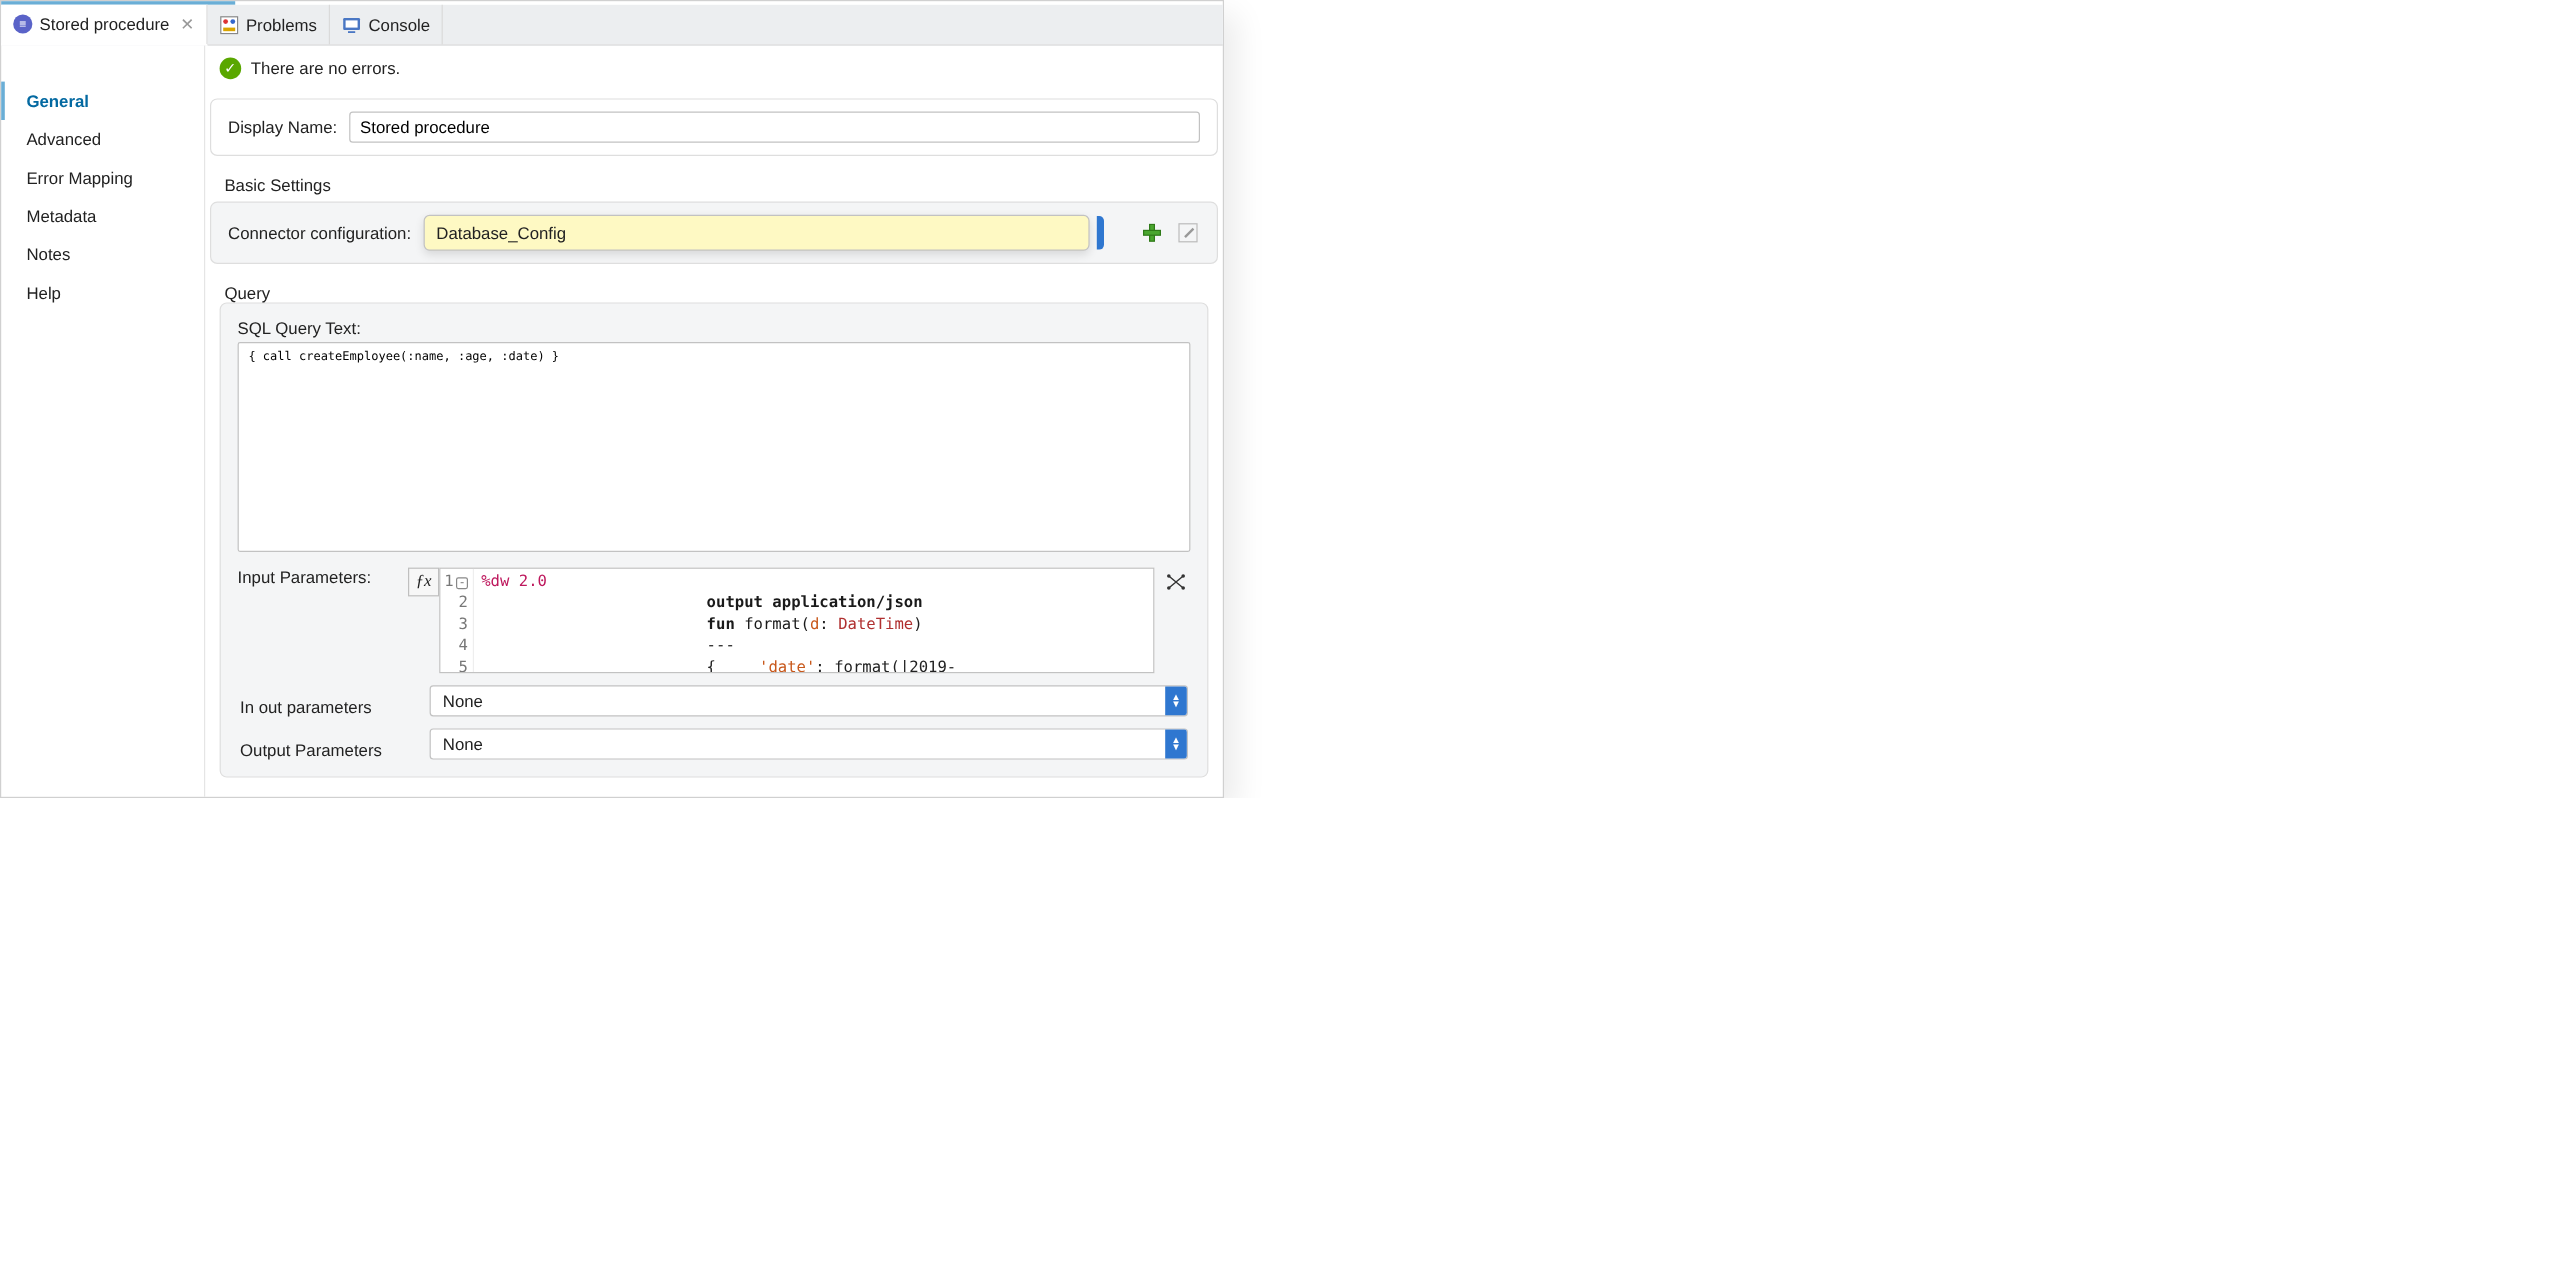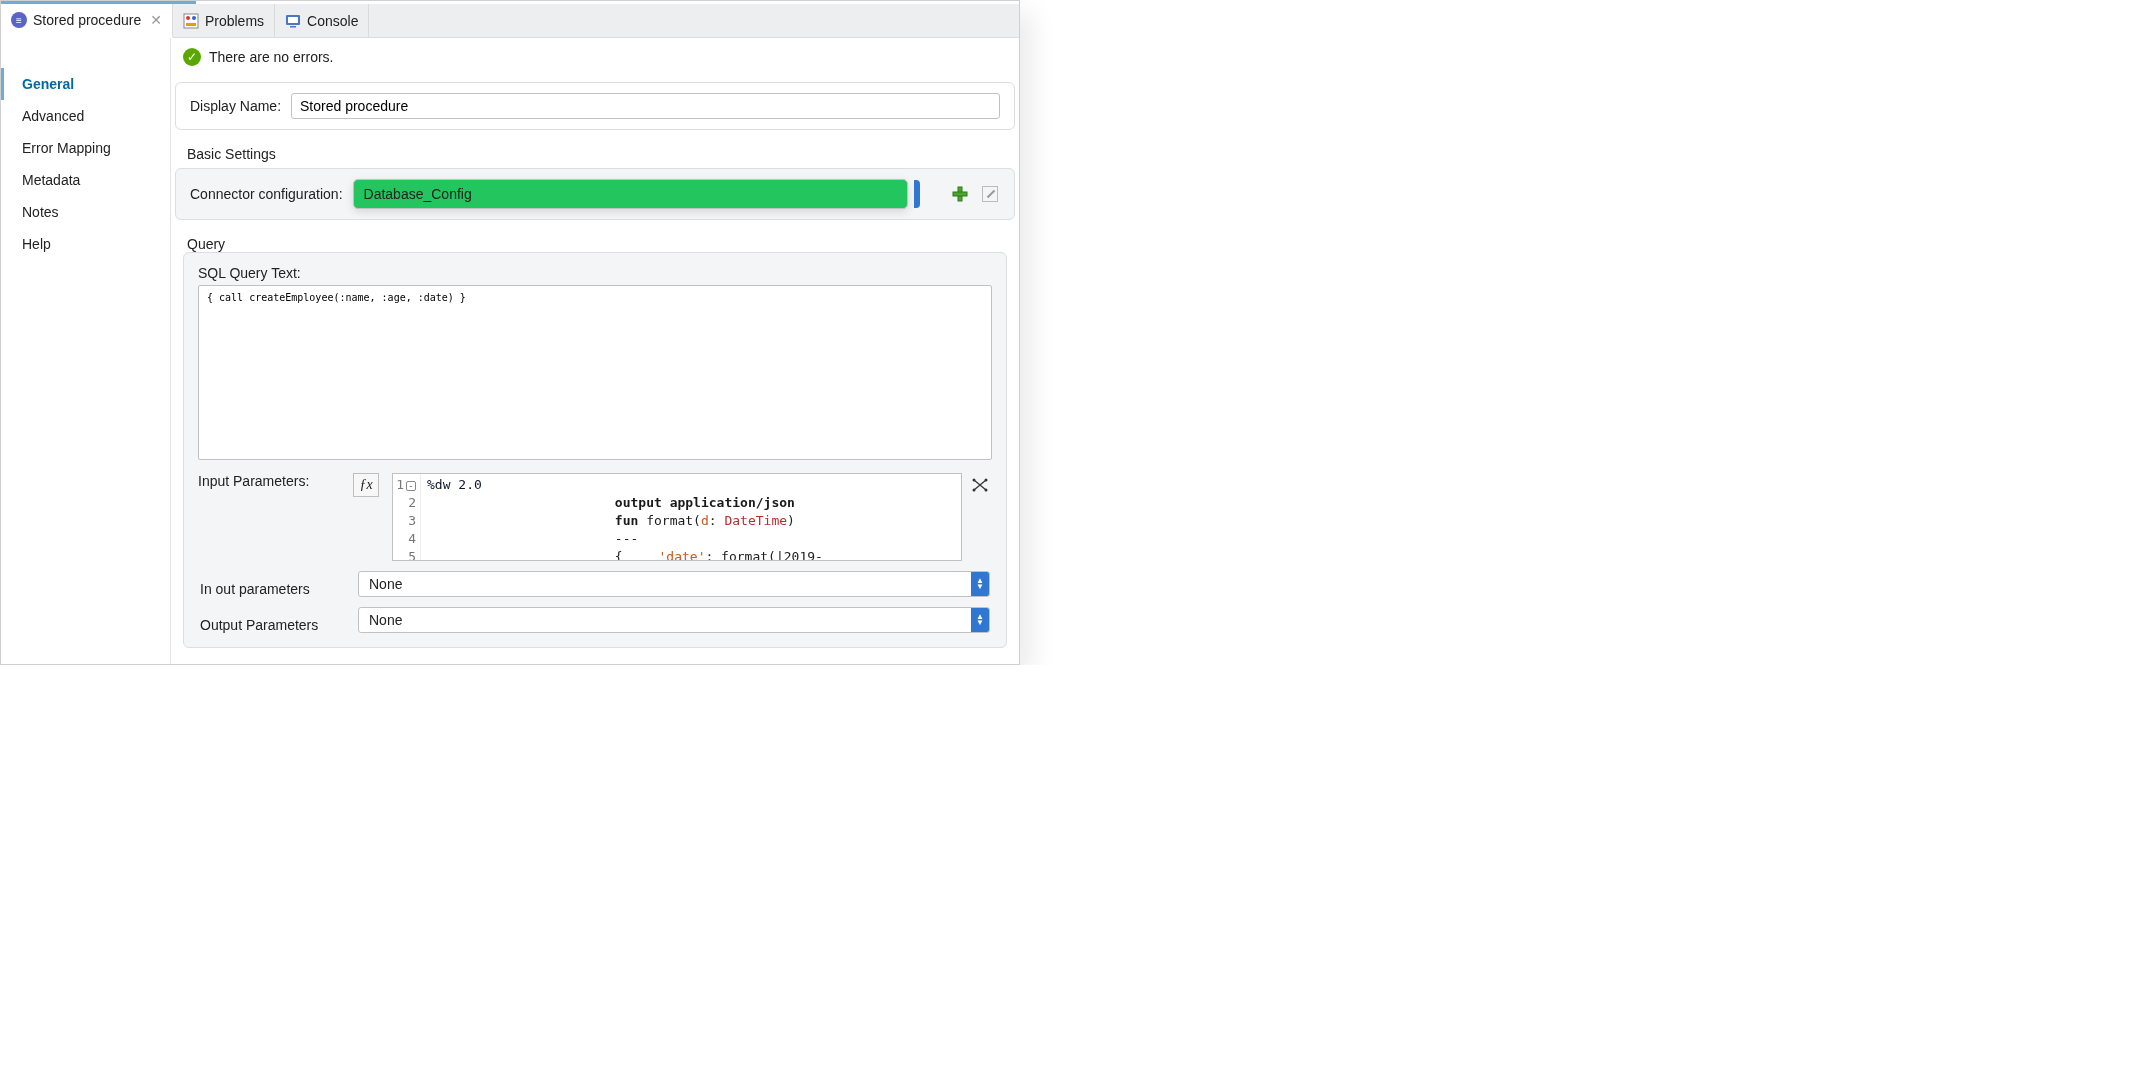--- a/index.html
+++ b/index.html
@@ -124,21 +124,21 @@
   }
   .section-title {
     padding: 10px 16px 0 16px;
     font-size: 14px;
   }
   .conn-select {
     flex: 1;
     position: relative;
     display: flex;
     align-items: center;
-    background: #22c55e;
+    background: #fef9c3;
     border: 1px solid #c2c2c2;
     border-radius: 5px;
     height: 30px;
     padding: 0 10px;
     box-shadow: 0 3px 8px rgba(0,0,0,0.12);
   }
   .conn-after-stripe {
     width: 6px;
     height: 28px;
     background: #2f77d0;
@@ -170,21 +170,21 @@
     border-radius: 2px;
     background: #fff;
     font-family: "Menlo","Consolas",monospace;
     font-size: 10px;
     padding: 6px 8px;
     resize: none;
   }
   .ip-row {
     display: flex;
     align-items: flex-start;
-    gap: 13px;
+    gap: 0;
     padding-top: 10px;
   }
   .fx-btn {
     width: 26px; height: 24px;
     border: 1px solid #bfbfbf;
     background: #f7f7f7;
     font-style: italic;
     font-family: Georgia, serif;
     font-size: 14px;
     display: flex; align-items: center; justify-content: center;
@@ -218,21 +218,21 @@
     display:inline-block;width:10px;height:10px;border:1px solid #888;border-radius:2px;line-height:8px;text-align:center;font-size:10px;margin-left:2px;
   }
   .code-lines {
     padding: 2px 4px 0 6px;
     line-height: 18px;
     white-space: pre;
     overflow: hidden;
     flex:1;
   }
   .kw { color: #1a1a1a; font-weight: 700; }
-  .pl { color: #0f172a; }
+  .pl { color: #be185d; }
   .fn { color: #1a1a1a; }
   .arg { color: #c8581b; }
   .typ { color: #b03030; }
   .str { color: #c8581b; margin-left: 28px; }
   .map-btn {
     width: 24px; height: 24px;
     display:flex;align-items:center;justify-content:center;
     cursor:pointer;
   }
   .select {

